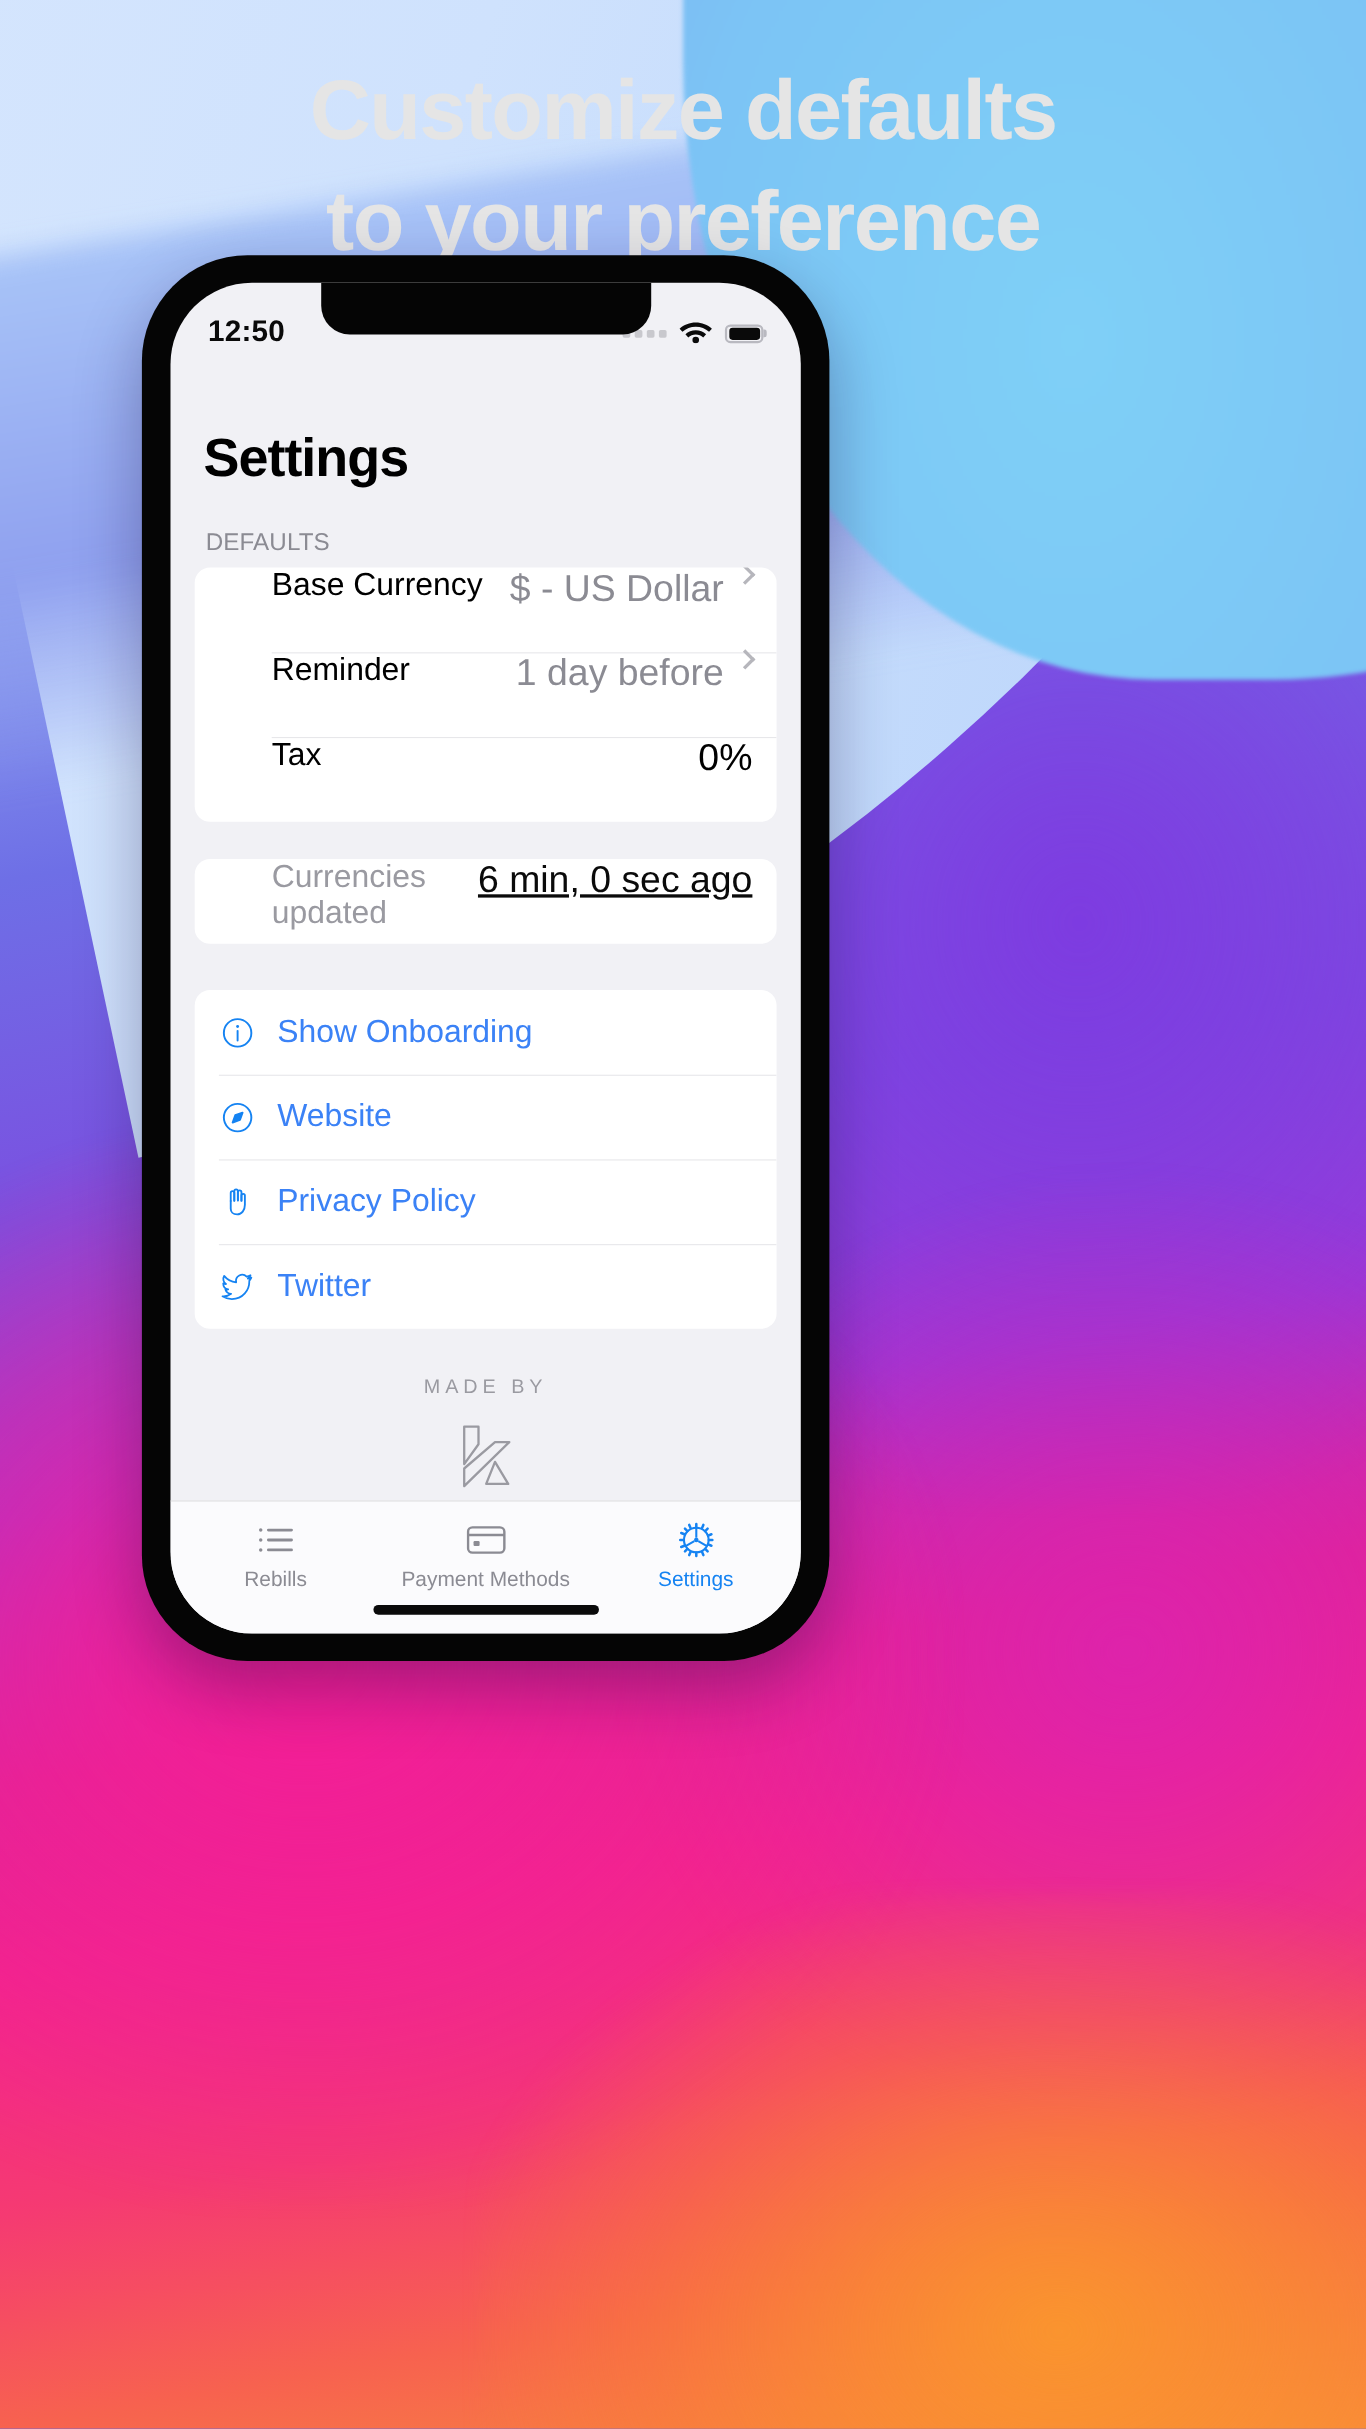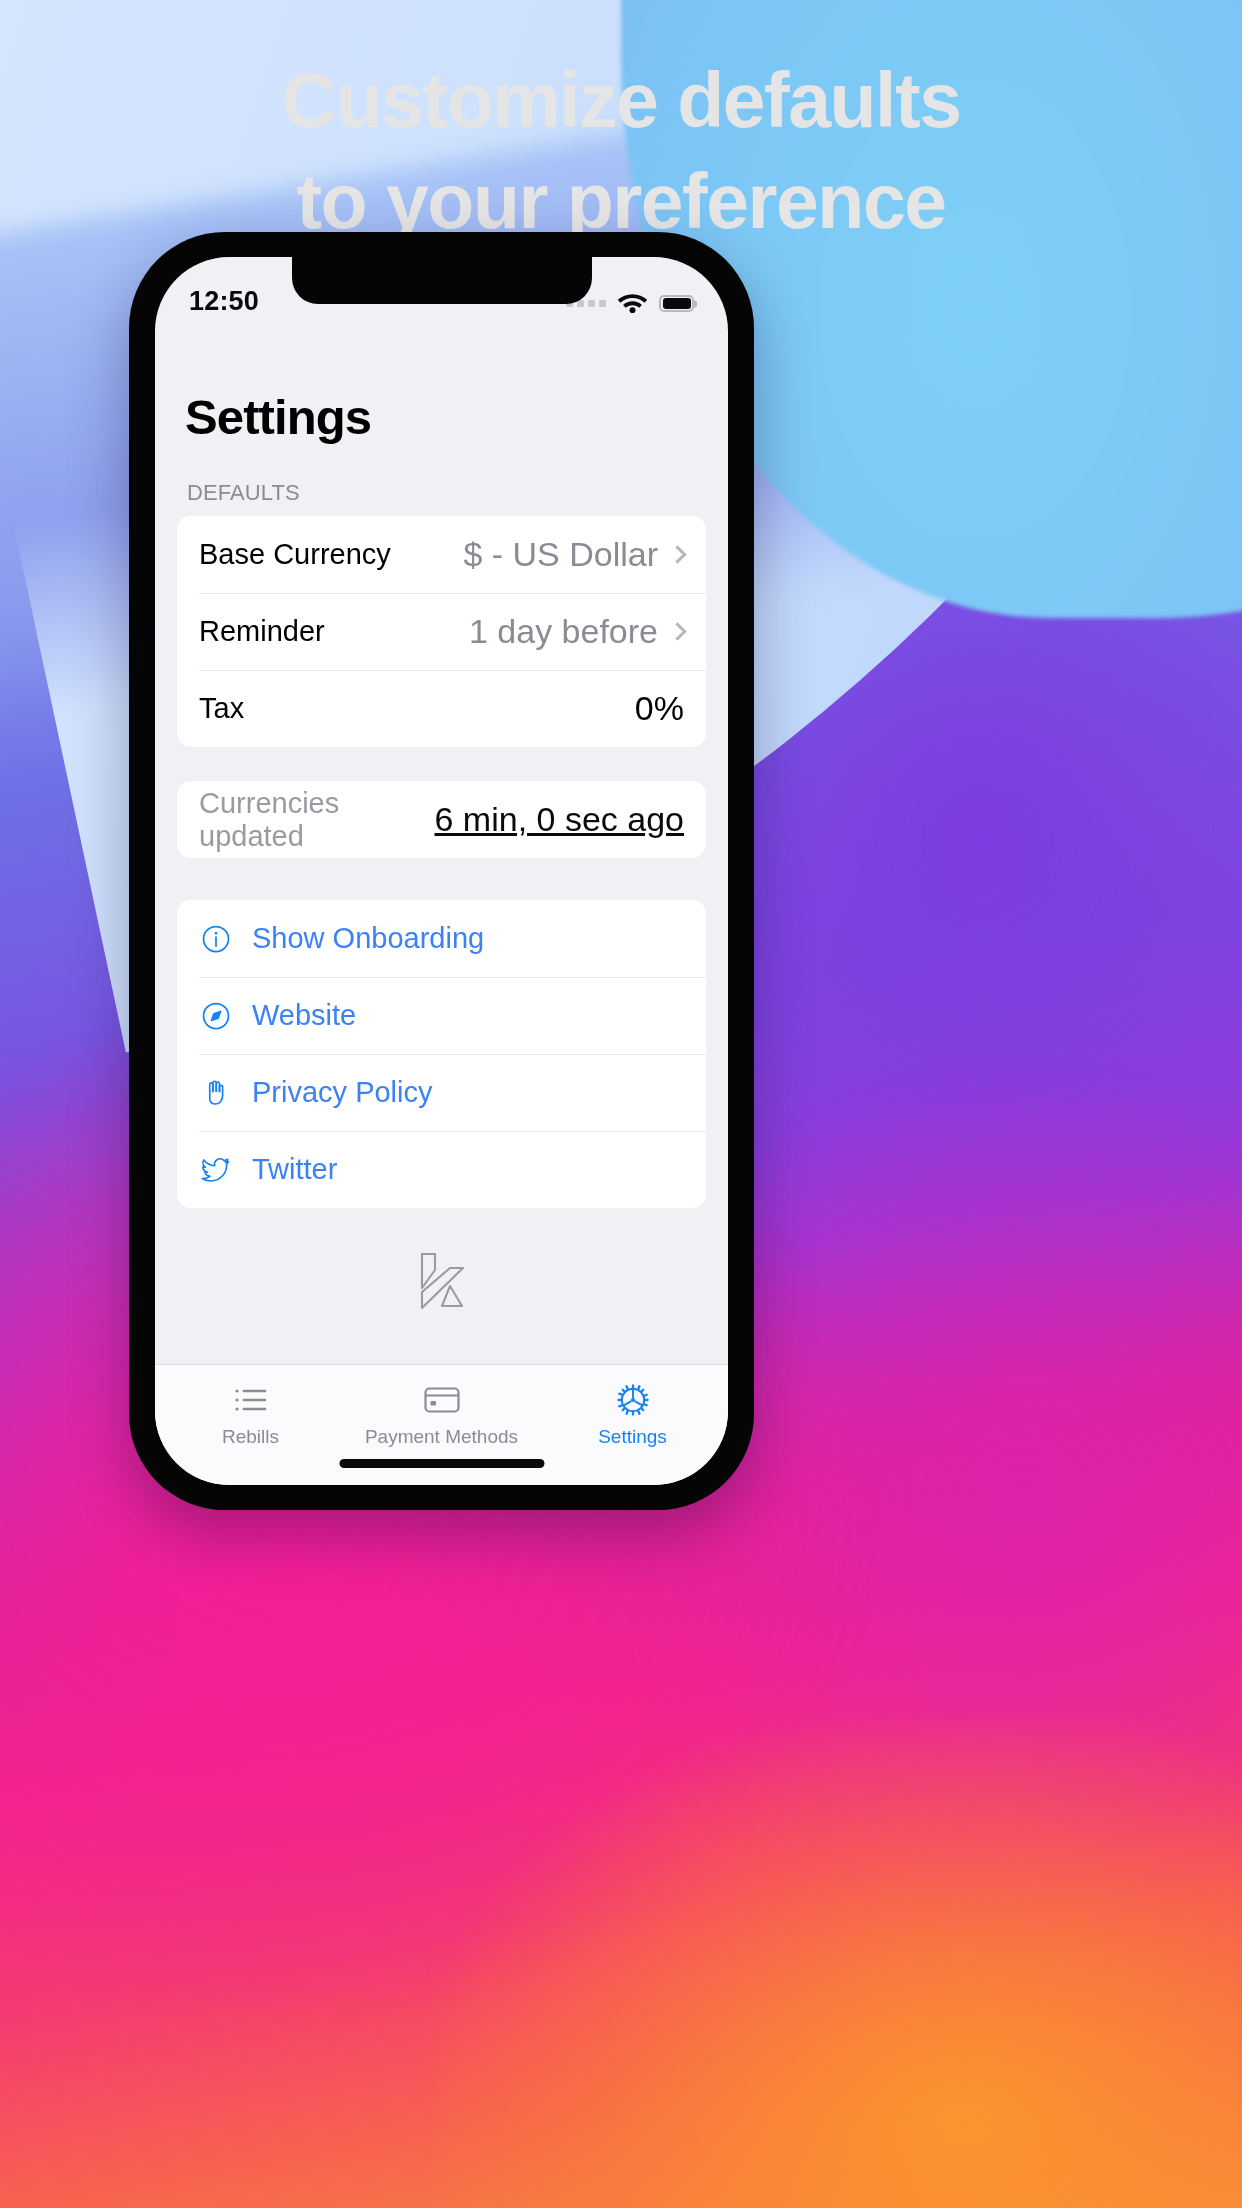--- a/index.html
+++ b/index.html
@@ -166,23 +166,24 @@
     margin:35px 0 10px 10px;
     letter-spacing:.1px;
   }
   .card {
     background:#fff;
     border-radius:14px;
     overflow:hidden;
   }
   .row {
     height:77px;
-    display:flex; align-items:center;
+    display:flex; 
     padding:0 22px;
     position:relative;
+    margin-left:48px;
   }
   .row + .row::before {
     content:""; position:absolute; left:22px; right:0; top:0;
     height:1px; background:#e7e7ea;
   }
   .row-label { font-size:29px; color:#000; flex:1; }
   .row-value { font-size:34px; color:#8b8b93; }
   .row-value.dark { color:#000; }
   .chev {
     margin-left:13px; width:13px; height:13px;
@@ -359,20 +360,21 @@
             <svg width="30" height="30" viewBox="0 0 24 24" fill="none" stroke="currentColor" stroke-width="1.3" stroke-linejoin="round">
               <path d="M22 5.2c-.8.36-1.66.6-2.56.71a4.45 4.45 0 0 0 1.96-2.46 8.9 8.9 0 0 1-2.83 1.08 4.46 4.46 0 0 0-7.6 4.06A12.65 12.65 0 0 1 2.2 3.95a4.46 4.46 0 0 0 1.38 5.95 4.4 4.4 0 0 1-2.02-.56v.06a4.46 4.46 0 0 0 3.58 4.37 4.5 4.5 0 0 1-2.01.08 4.46 4.46 0 0 0 4.16 3.1A8.94 8.94 0 0 1 1 18.78a12.6 12.6 0 0 0 6.83 2c8.2 0 12.68-6.79 12.68-12.68l-.01-.58A9.05 9.05 0 0 0 22 5.2z"></path>
             </svg>
           </span>
           <span class="link-label">Twitter</span>
         </div>
 
       </div>
 
       <div id="madeby">
+        <div class="mb-text">MADE BY</div>
         <div class="mb-logo">
           <svg width="56" height="62" viewBox="0 0 56 62" fill="none" stroke="#9a9aa1" stroke-width="2.1" stroke-linejoin="round">
             <path d="M8 4h13v16L8 38z"></path>
             <path d="M8 42L36 18h13L8 58z"></path>
             <path d="M36 36l12 20H28z"></path>
           </svg>
         </div>
       </div>
 
     </div>

